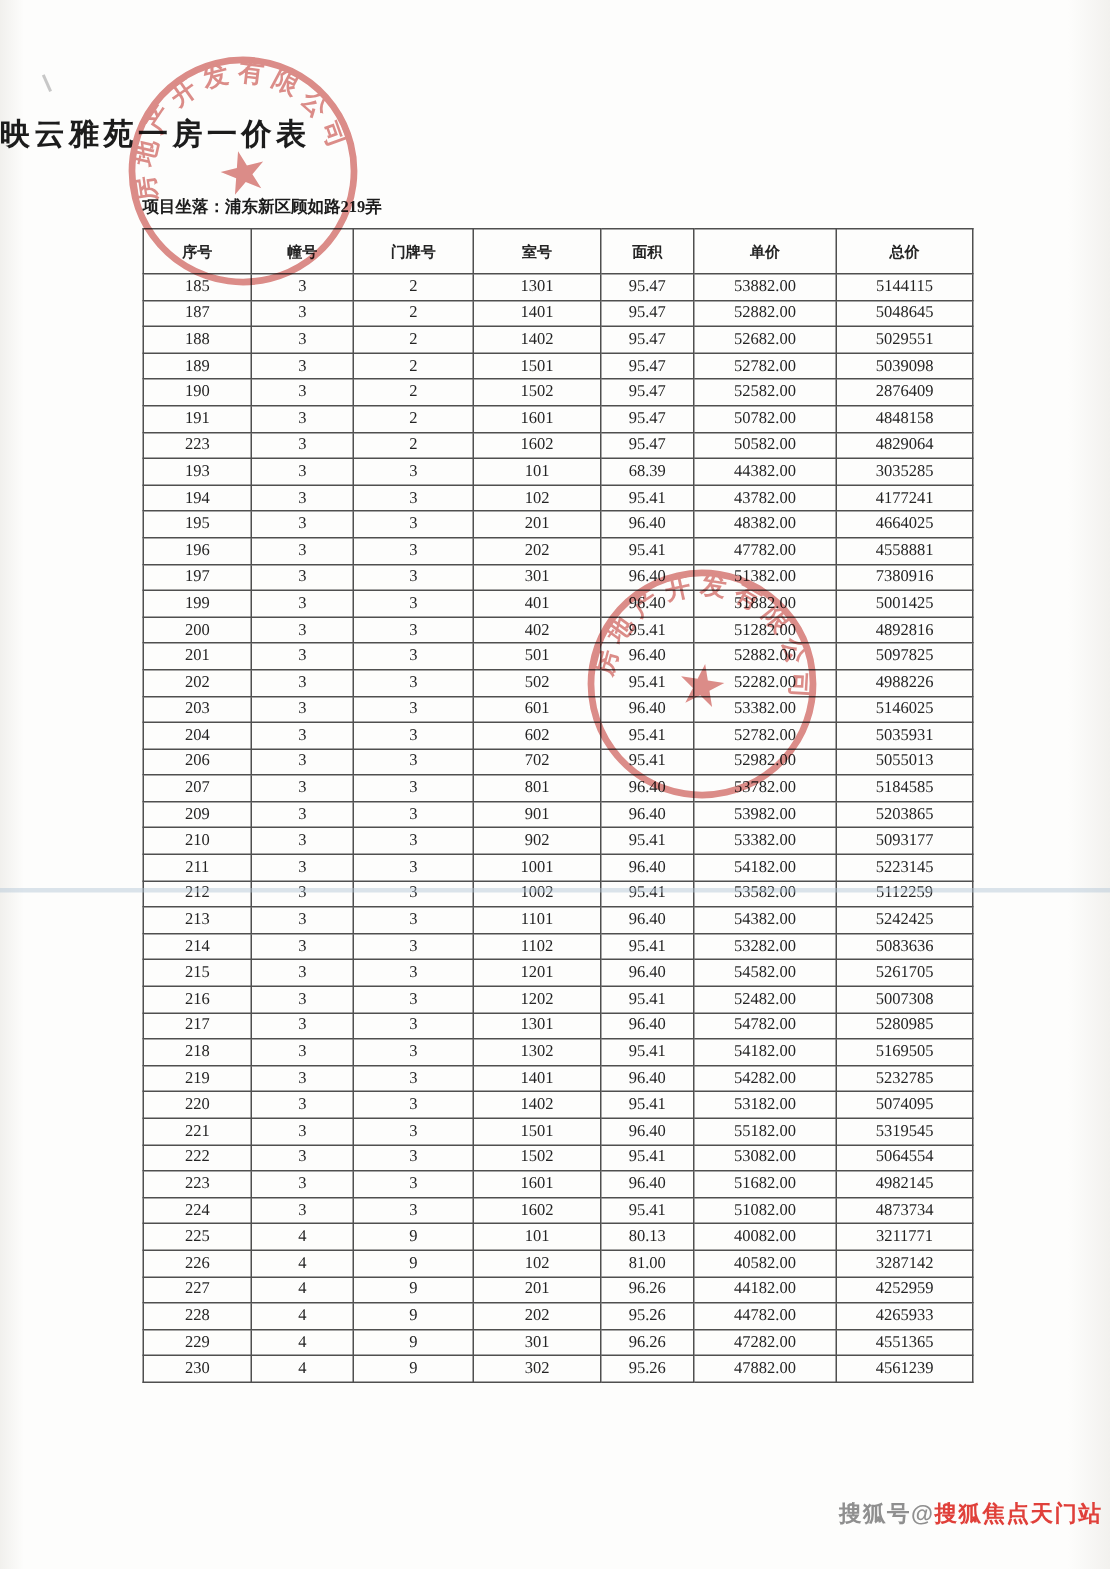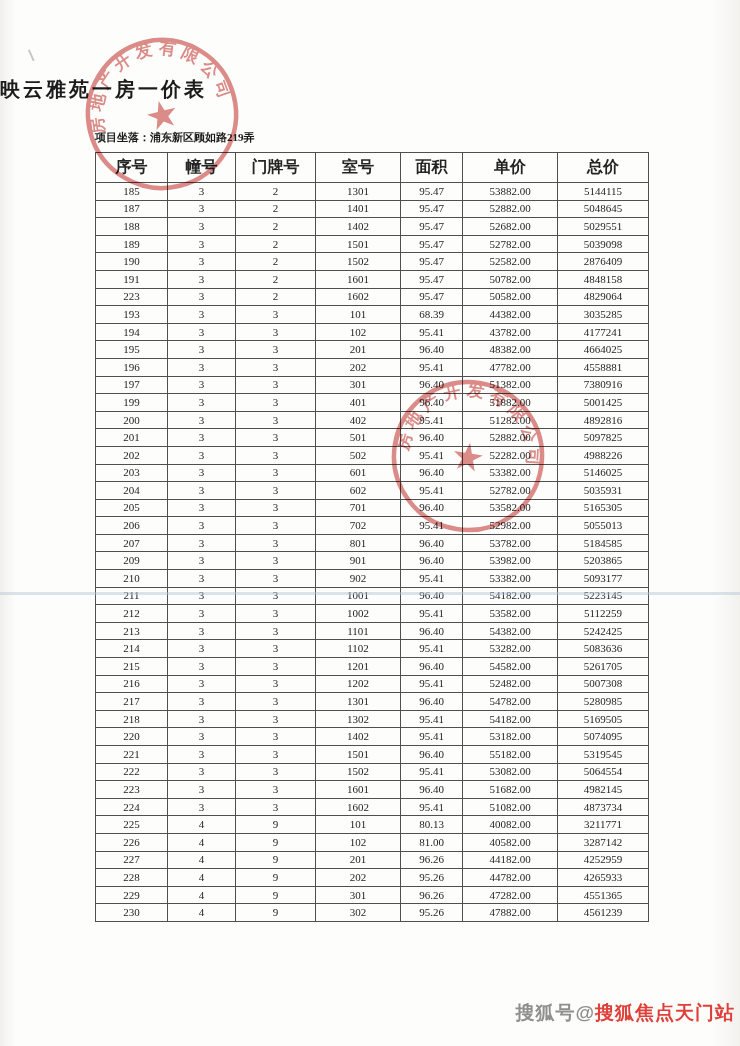--- a/index.html
+++ b/index.html
@@ -23,41 +23,41 @@
   }
   table.price-table{
     position:absolute;top:152px;left:95px;width:553px;
     border-collapse:collapse;table-layout:fixed;
     background:transparent;
   }
   .price-table th,.price-table td{
     border:1px solid #4f4f4f;text-align:center;vertical-align:middle;
     padding:0;color:#242424;overflow:hidden;white-space:nowrap;
   }
-  .price-table th{height:29px;font-size:16px;font-weight:bold;}
+  .price-table th{height:29px;font-size:10px;font-weight:bold;}
   .price-table td{height:16.6px;font-size:11px;line-height:1;}
   .stamp{
     position:absolute;pointer-events:none;
     color:#c43a34;opacity:.58;mix-blend-mode:multiply;
   }
   .stamp-a{left:80px;top:32px;width:164px;height:164px;transform:rotate(-14deg);}
   .stamp-b{left:386px;top:374px;width:164px;height:164px;transform:rotate(9deg);}
   .seal-arc-text{letter-spacing:5px;font-weight:bold;font-family:"Liberation Serif",serif;}
   .scan-line{
     position:absolute;left:0;top:592px;width:740px;height:3px;
     background:rgba(175,196,212,.45);
   }
   .scan-mark{
     position:absolute;left:30px;top:48px;width:7px;height:12px;
     border-left:2px solid #9a9a9a;transform:rotate(-24deg);opacity:.55;
   }
   .footer-mark{
     position:absolute;top:1000px;right:5px;
     font-family:"Liberation Sans","DejaVu Sans",sans-serif;
-    font-size:19px;font-weight:bold;letter-spacing:1px;
+    font-size:15px;font-weight:bold;letter-spacing:1px;
   }
   .footer-prefix{color:#8f8f8f;}
   .footer-name{color:#e0403a;}
 </style>
 </head>
 <body>
 
 <div class="page">
 
   <div class="scan-mark"></div>
@@ -244,29 +244,20 @@
         <tr>
           <td>204</td>
           <td>3</td>
           <td>3</td>
           <td>602</td>
           <td>95.41</td>
           <td>52782.00</td>
           <td>5035931</td>
         </tr>
         <tr>
-          <td>205</td>
-          <td>3</td>
-          <td>3</td>
-          <td>701</td>
-          <td>96.40</td>
-          <td>53582.00</td>
-          <td>5165305</td>
-        </tr>
-        <tr>
           <td>206</td>
           <td>3</td>
           <td>3</td>
           <td>702</td>
           <td>95.41</td>
           <td>52982.00</td>
           <td>5055013</td>
         </tr>
         <tr>
           <td>207</td>
@@ -359,20 +350,29 @@
           <td>5280985</td>
         </tr>
         <tr>
           <td>218</td>
           <td>3</td>
           <td>3</td>
           <td>1302</td>
           <td>95.41</td>
           <td>54182.00</td>
           <td>5169505</td>
+        </tr>
+        <tr>
+          <td>219</td>
+          <td>3</td>
+          <td>3</td>
+          <td>1401</td>
+          <td>96.40</td>
+          <td>54282.00</td>
+          <td>5232785</td>
         </tr>
         <tr>
           <td>220</td>
           <td>3</td>
           <td>3</td>
           <td>1402</td>
           <td>95.41</td>
           <td>53182.00</td>
           <td>5074095</td>
         </tr>

